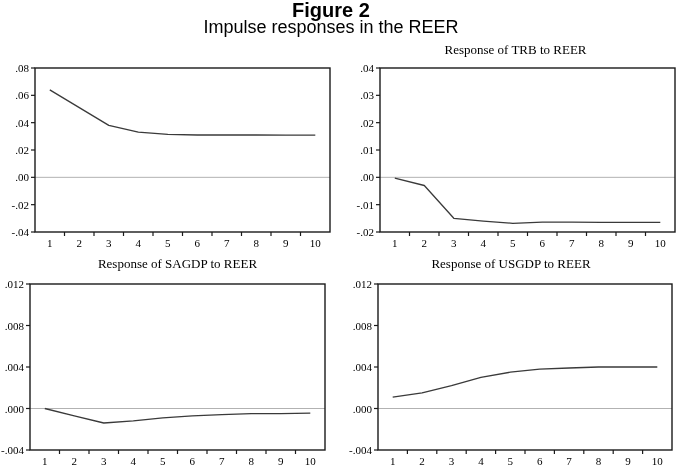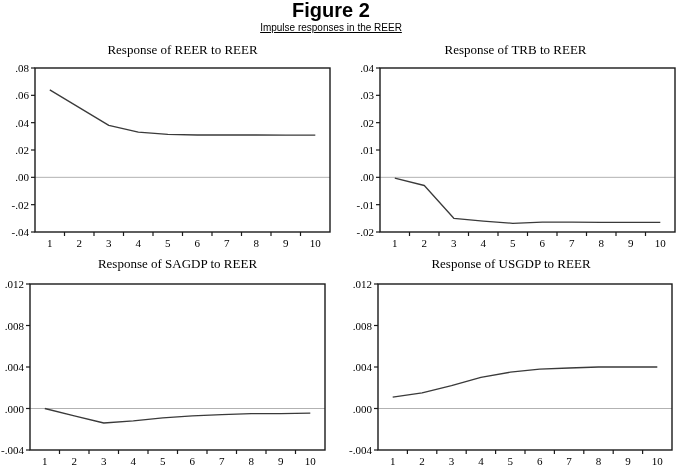--- a/index.html
+++ b/index.html
@@ -1,38 +1,37 @@
 <!DOCTYPE html>
 <html><head>
 <meta charset="utf-8">
 <style>
   html,body{margin:0;padding:0;background:#ffffff;}
   .figure{position:relative;width:681px;height:466px;background:#ffffff;overflow:hidden;
           font-family:"Liberation Sans",sans-serif;}
   .fig-header{position:absolute;left:0;top:2px;width:662px;text-align:center;color:#000;}
   .fig-title{font-size:20px;font-weight:bold;line-height:17px;}
-  .fig-subtitle{font-size:10px;line-height:17px;text-decoration:underline;}
+  .fig-subtitle{font-size:18px;line-height:17px;}
   .panel{position:absolute;}
   .panel-title{position:absolute;text-align:center;color:#000;
                font-family:"Liberation Serif","DejaVu Serif",serif;font-size:13px;line-height:14px;}
   .panel svg{position:absolute;left:0;top:0;display:block;}
   .panel svg text{font-family:"Liberation Serif","DejaVu Serif",serif;font-size:11px;fill:#000;}
 </style>
 </head>
 <body>
 
 <div class="figure">
 
   <div class="fig-header">
     <div class="fig-title">Figure 2</div>
     <div class="fig-subtitle">Impulse responses in the REER</div>
   </div>
 
   <div class="panel" style="left:0px;top:40px;width:340px;height:215px">
-    <div class="panel-title" style="left:35px;top:3px;width:295px">Response of REER to REER</div>
     <svg width="340" height="215">
         <line x1="35" y1="137.33333333333331" x2="330" y2="137.33333333333331" stroke="#b2b2b2" stroke-width="1"></line>
         <rect x="35" y="28" width="295" height="164" fill="none" stroke="#1a1a1a" stroke-width="1.4"></rect>
         <line x1="31" y1="28" x2="35" y2="28" stroke="#1a1a1a" stroke-width="1.2"></line>
         <text x="29" y="32" text-anchor="end" fill="#000000">.08</text>
         <line x1="31" y1="55.333333333333314" x2="35" y2="55.333333333333314" stroke="#1a1a1a" stroke-width="1.2"></line>
         <text x="29" y="59.333333333333314" text-anchor="end" fill="#000000">.06</text>
         <line x1="31" y1="82.66666666666666" x2="35" y2="82.66666666666666" stroke="#1a1a1a" stroke-width="1.2"></line>
         <text x="29" y="86.66666666666666" text-anchor="end" fill="#000000">.04</text>
         <line x1="31" y1="110" x2="35" y2="110" stroke="#1a1a1a" stroke-width="1.2"></line>

